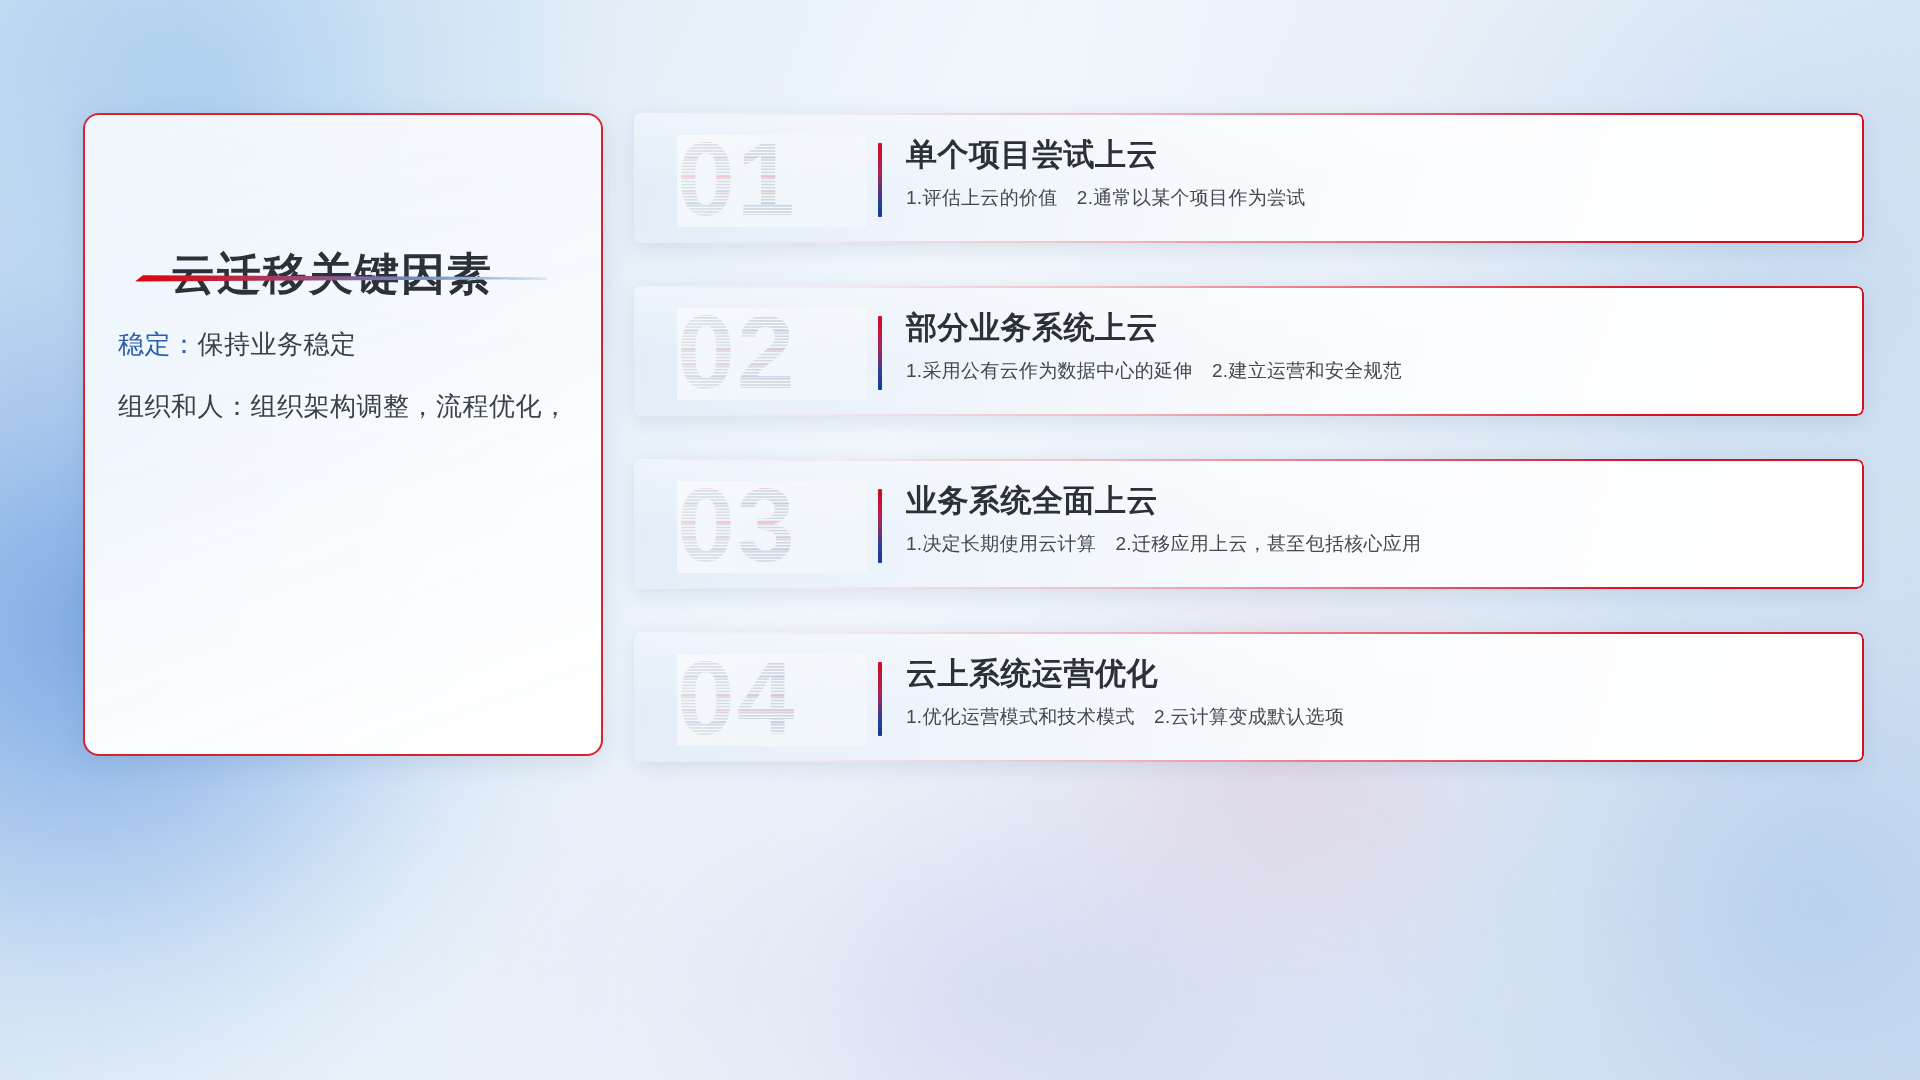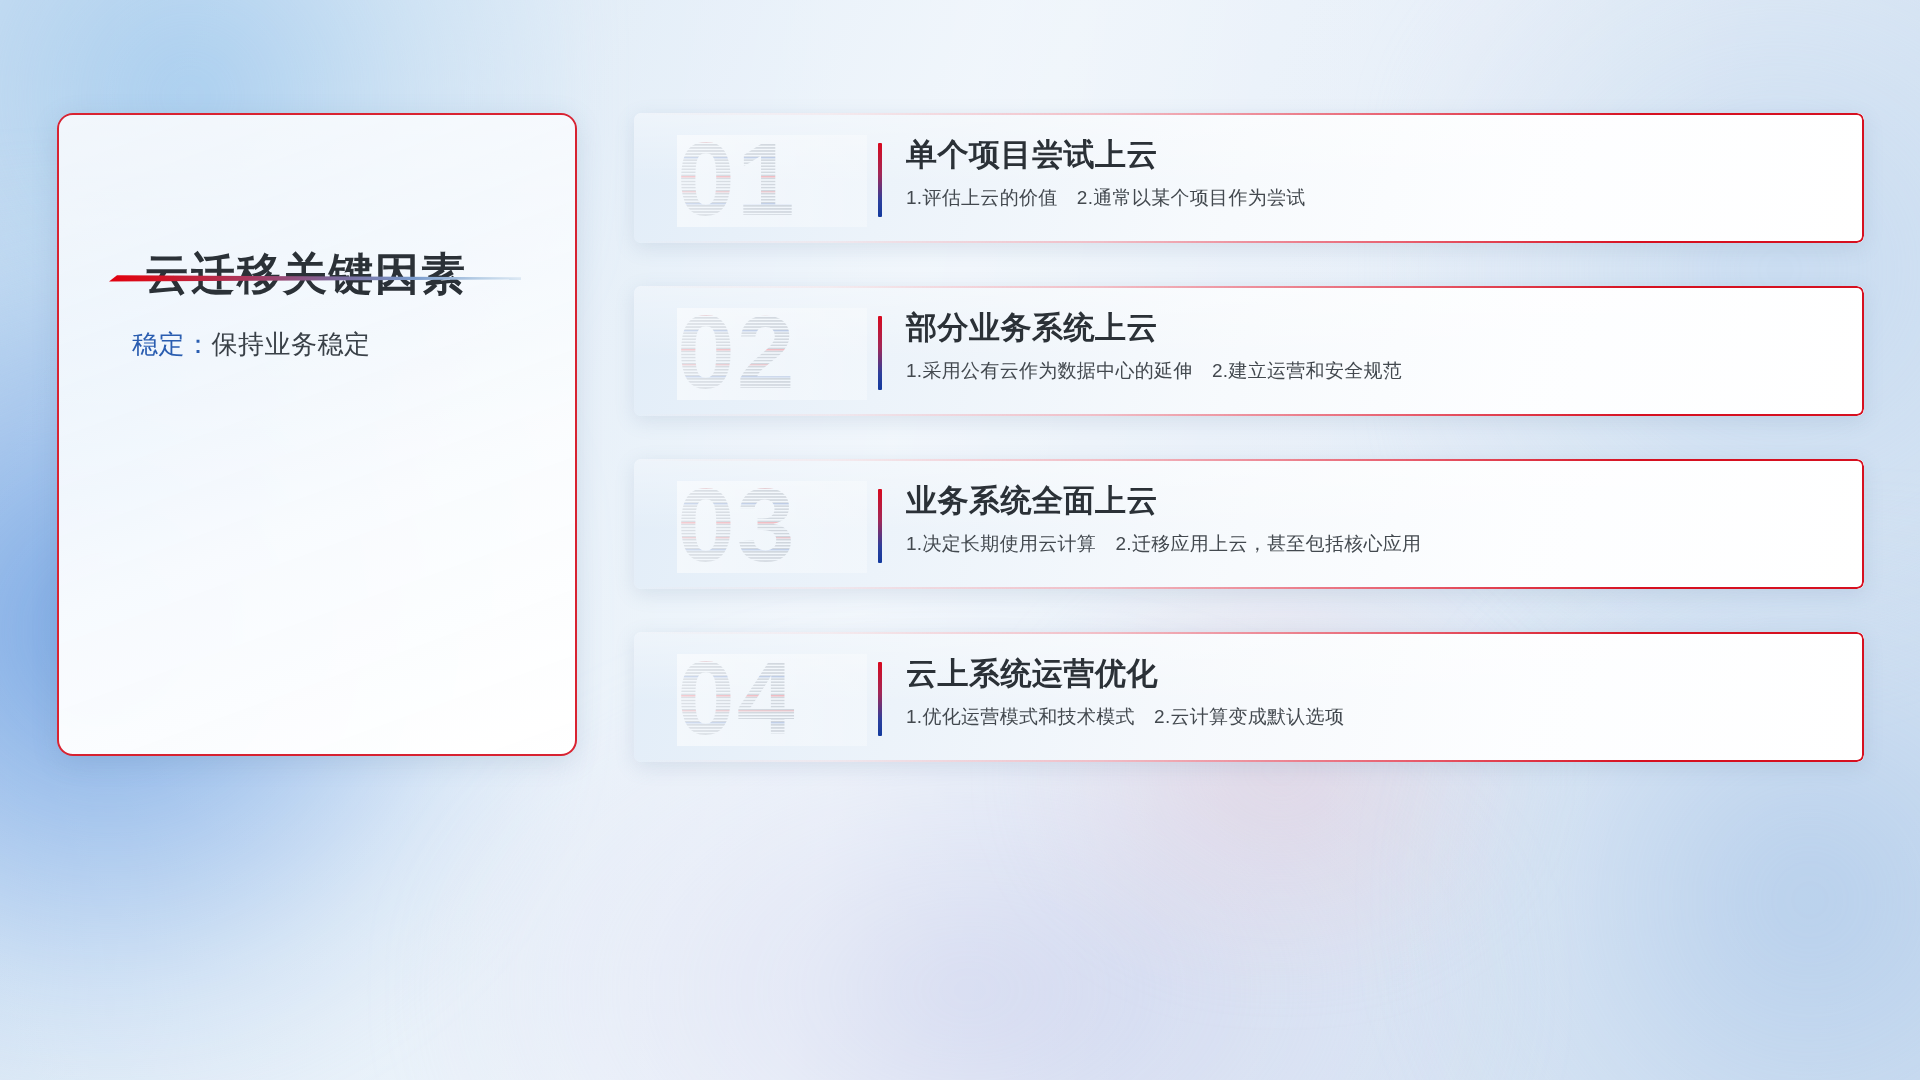--- a/index.html
+++ b/index.html
@@ -83,21 +83,21 @@
       rgba(255,255,255,0) 0%,
       rgba(255,255,255,0.18) 30%,
       rgba(255,255,255,0.36) 46%,
       rgba(255,255,255,0.12) 62%,
       rgba(255,255,255,0) 85%);
   }
 
   
   #left-panel{
     position:absolute;
-    left:57px; top:113px; width:520px; height:643px;
+    left:83px; top:113px; width:520px; height:643px;
     border-radius:16px;
     background:linear-gradient(160deg,
       rgba(228,238,249,0.92) 0%,
       rgba(238,245,252,0.95) 30%,
       rgba(250,252,254,0.97) 60%,
       rgba(255,255,255,0.99) 100%);
     border:2px solid rgba(214,16,32,0.92);
     box-shadow:0 6px 26px rgba(90,120,160,0.18);
     overflow:hidden;
     padding-left:37px;
@@ -115,21 +115,21 @@
     letter-spacing:2px; white-space:nowrap;
   }
   #panel-title-rule{
     position:absolute; left:50px; top:154px; width:412px; height:16px;
   }
   #panel-list{
     position:absolute; left:33px; top:198px; right:24px;
   }
   .panel-line{
     font-size:26px; line-height:62px; color:#3a4148;
-    letter-spacing:0.5px; white-space:nowrap;margin-left:40px;
+    letter-spacing:0.5px; white-space:nowrap;
   }
   .panel-line .key{ color:#2a5db0; }
   .panel-line .key.plain{ color:#3a4148; }
 
   
   #cards{
     position:absolute; left:634px; top:113px; width:1230px;
   }
   .card{
     position:relative;
@@ -218,20 +218,21 @@
         <stop offset="0.74" stop-color="#7a9ccd"></stop>
         <stop offset="0.90" stop-color="#b8cfe6"></stop>
         <stop offset="1" stop-color="#dde9f4"></stop>
       </linearGradient>
     </defs>
     <polygon points="0,12.4 8,6.2 412,8.2 412,10.4" fill="url(#ruleGrad)"></polygon>
   </svg>
 
   <div id="panel-list">
       <div class="panel-line"><span class="key">稳定：</span><span class="val">保持业务稳定</span></div>
+      <div class="panel-line"><span class="key plain">组织和人：</span><span class="val">组织架构调整，流程优化，</span></div>
     </div>
 </section>
 
 <section id="cards">
     <article class="card">
       <div class="card-gloss"></div>
       <div class="card-num" aria-label="01"><svg viewBox="0 0 190 92" preserveAspectRatio="xMinYMid meet" width="190" height="92">
           <defs>
             <pattern id="stripes0" width="190" height="3.05" patternUnits="userSpaceOnUse">
               <rect x="0" y="0" width="190" height="1.45" fill="#9ba6b4" opacity="0.72"></rect>

